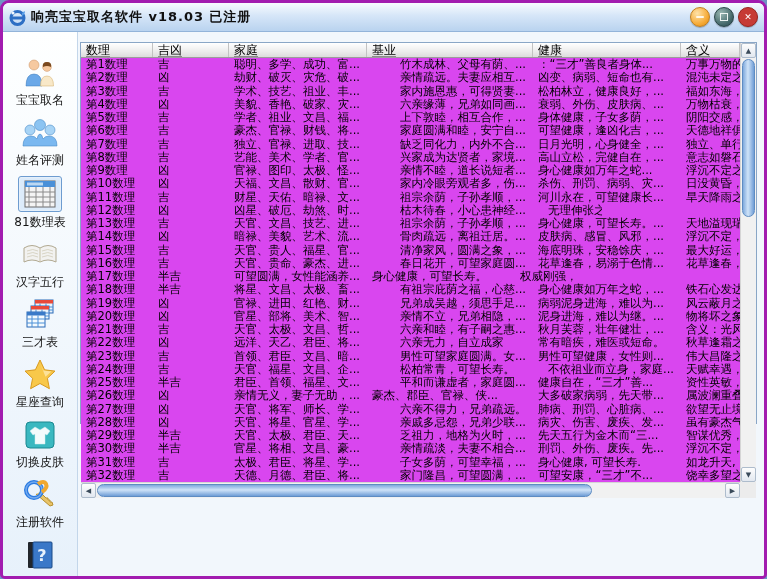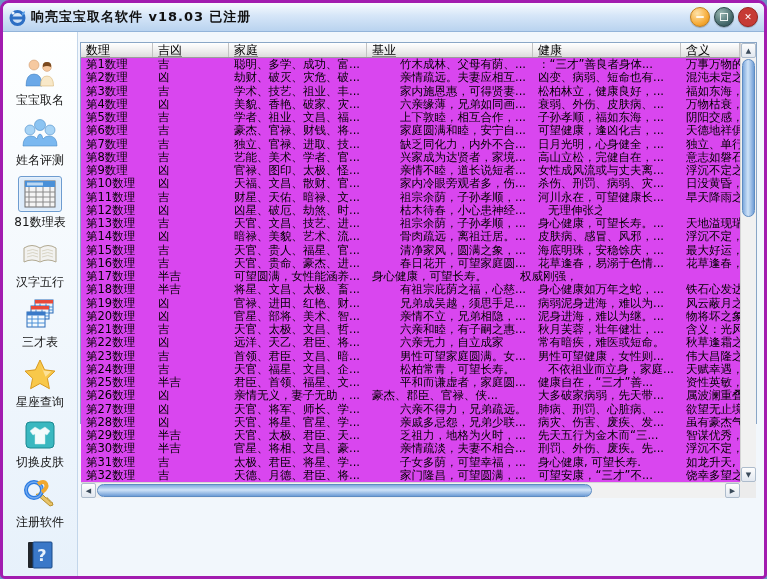--- a/index.html
+++ b/index.html
@@ -287,21 +287,21 @@
               <div class="tcell c2">美貌、香艳、破家、灾...</div>
               <div class="tcell c3">六亲缘薄，兄弟如同画...</div>
               <div class="tcell c4">衰弱、外伤、皮肤病、...</div>
               <div class="tcell c5">万物枯衰，</div>
             </div>
             <div class="trow">
               <div class="tcell c0">第5数理</div>
               <div class="tcell c1">吉</div>
               <div class="tcell c2">学者、祖业、文昌、福...</div>
               <div class="tcell c3">上下敦睦，相互合作，...</div>
-              <div class="tcell c4">子孙孝顺，福如东海，...</div>
+              <div class="tcell c4">身体健康，子女多荫，...</div>
               <div class="tcell c5">阴阳交感，</div>
             </div>
             <div class="trow">
               <div class="tcell c0">第6数理</div>
               <div class="tcell c1">吉</div>
               <div class="tcell c2">豪杰、官禄、财钱、将...</div>
               <div class="tcell c3">家庭圆满和睦，安宁自...</div>
               <div class="tcell c4">可望健康，逢凶化吉，...</div>
               <div class="tcell c5">天德地祥俱</div>
             </div>
@@ -319,21 +319,21 @@
               <div class="tcell c2">艺能、美术、学者、官...</div>
               <div class="tcell c3">兴家成为达贤者，家境...</div>
               <div class="tcell c4">高山立松，完健自在，...</div>
               <div class="tcell c5">意志如磐石</div>
             </div>
             <div class="trow">
               <div class="tcell c0">第9数理</div>
               <div class="tcell c1">凶</div>
               <div class="tcell c2">官禄、图印、太极、怪...</div>
               <div class="tcell c3">亲情不睦，道长说短者...</div>
-              <div class="tcell c4">女性成风流或与丈夫离...</div>
+              <div class="tcell c4">身心健康如万年之蛇...</div>
               <div class="tcell c5">浮沉不定之</div>
             </div>
             <div class="trow">
               <div class="tcell c0">第10数理</div>
               <div class="tcell c1">凶</div>
               <div class="tcell c2">天福、文昌、散财、官...</div>
               <div class="tcell c3">家内冷眼旁观者多，伤...</div>
               <div class="tcell c4">杀伤、刑罚、病弱、灾...</div>
               <div class="tcell c5">日没黄昏，</div>
             </div>

